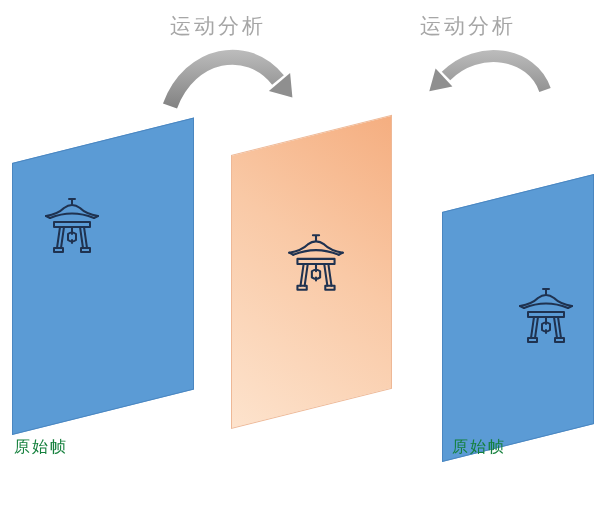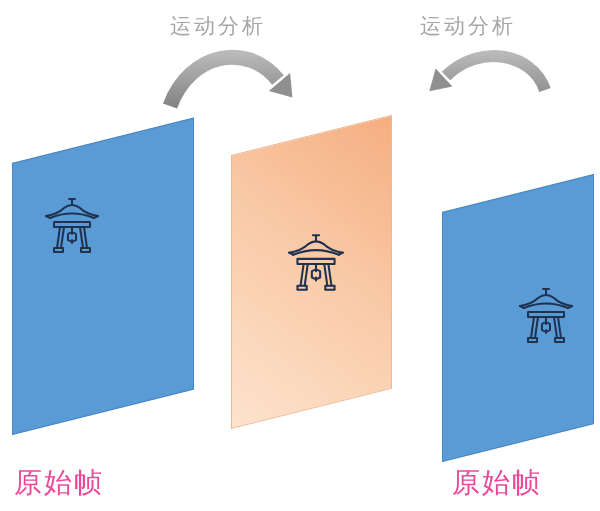--- a/index.html
+++ b/index.html
@@ -45,24 +45,24 @@
   }
   .frame.right-frame{left:442px;top:212px;width:150px;height:248px;}
   .gate-icon{
     position:absolute;
   }
   .gate-icon.left{left:40px;top:194px;width:64px;height:64px;}
   .gate-icon.middle{left:283px;top:230px;width:66px;height:66px;}
   .gate-icon.right{left:514px;top:284px;width:64px;height:64px;}
   .frame-label{
     position:absolute;
-    top:464px;
-    font-size:28px;
+    top:437px;
+    font-size:16px;
     letter-spacing:2px;
-    color:#ec4899;
+    color:#15803d;
     font-weight:400;
     user-select:none;
   }
   .frame-label.left{left:14px;}
   .frame-label.middle{left:263px;}
   .frame-label.right{left:452px;}
 </style>
 </head>
 <body>
 

